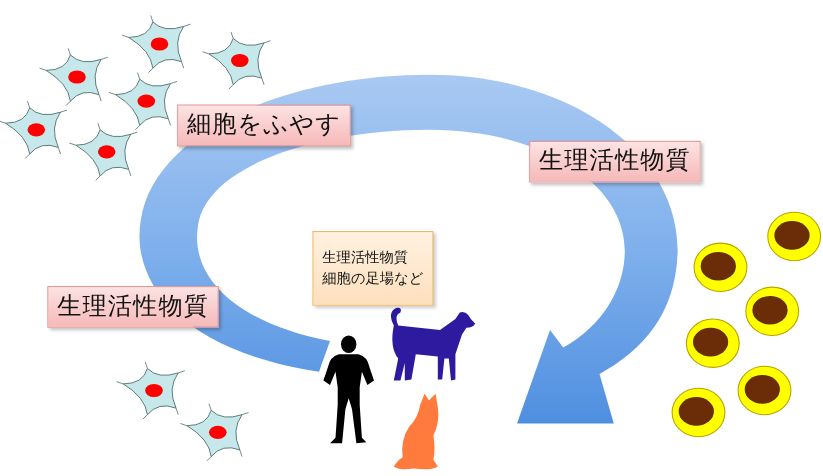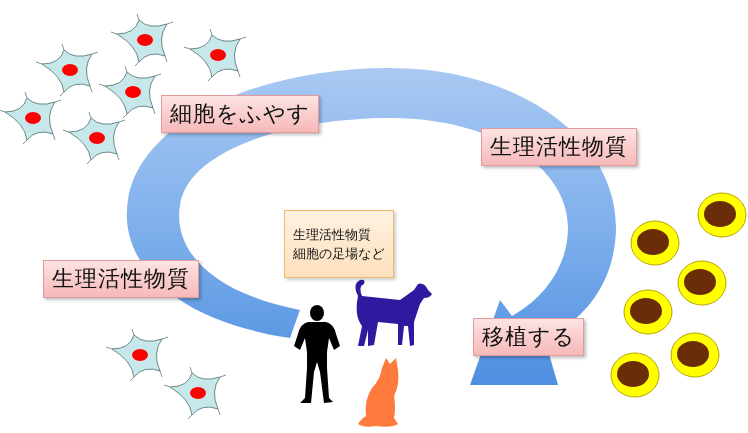--- a/index.html
+++ b/index.html
@@ -123,22 +123,19 @@
   </div>
 
   <div class="label-box" style="left:481px; top:128px;">
     <span>生理活性物質</span>
   </div>
 
   <div class="label-box" style="left:43px; top:260px;">
     <span>生理活性物質</span>
   </div>
 
-  <div class="label-box" style="left:473px; top:318px;">
-    <span>移植する</span>
-  </div>
 
   <div class="note-box" style="left:284px; top:210px;">
     <span>生理活性物質</span>
     <span>細胞の足場など</span>
   </div>
 
 </div>
 
 </body></html>

